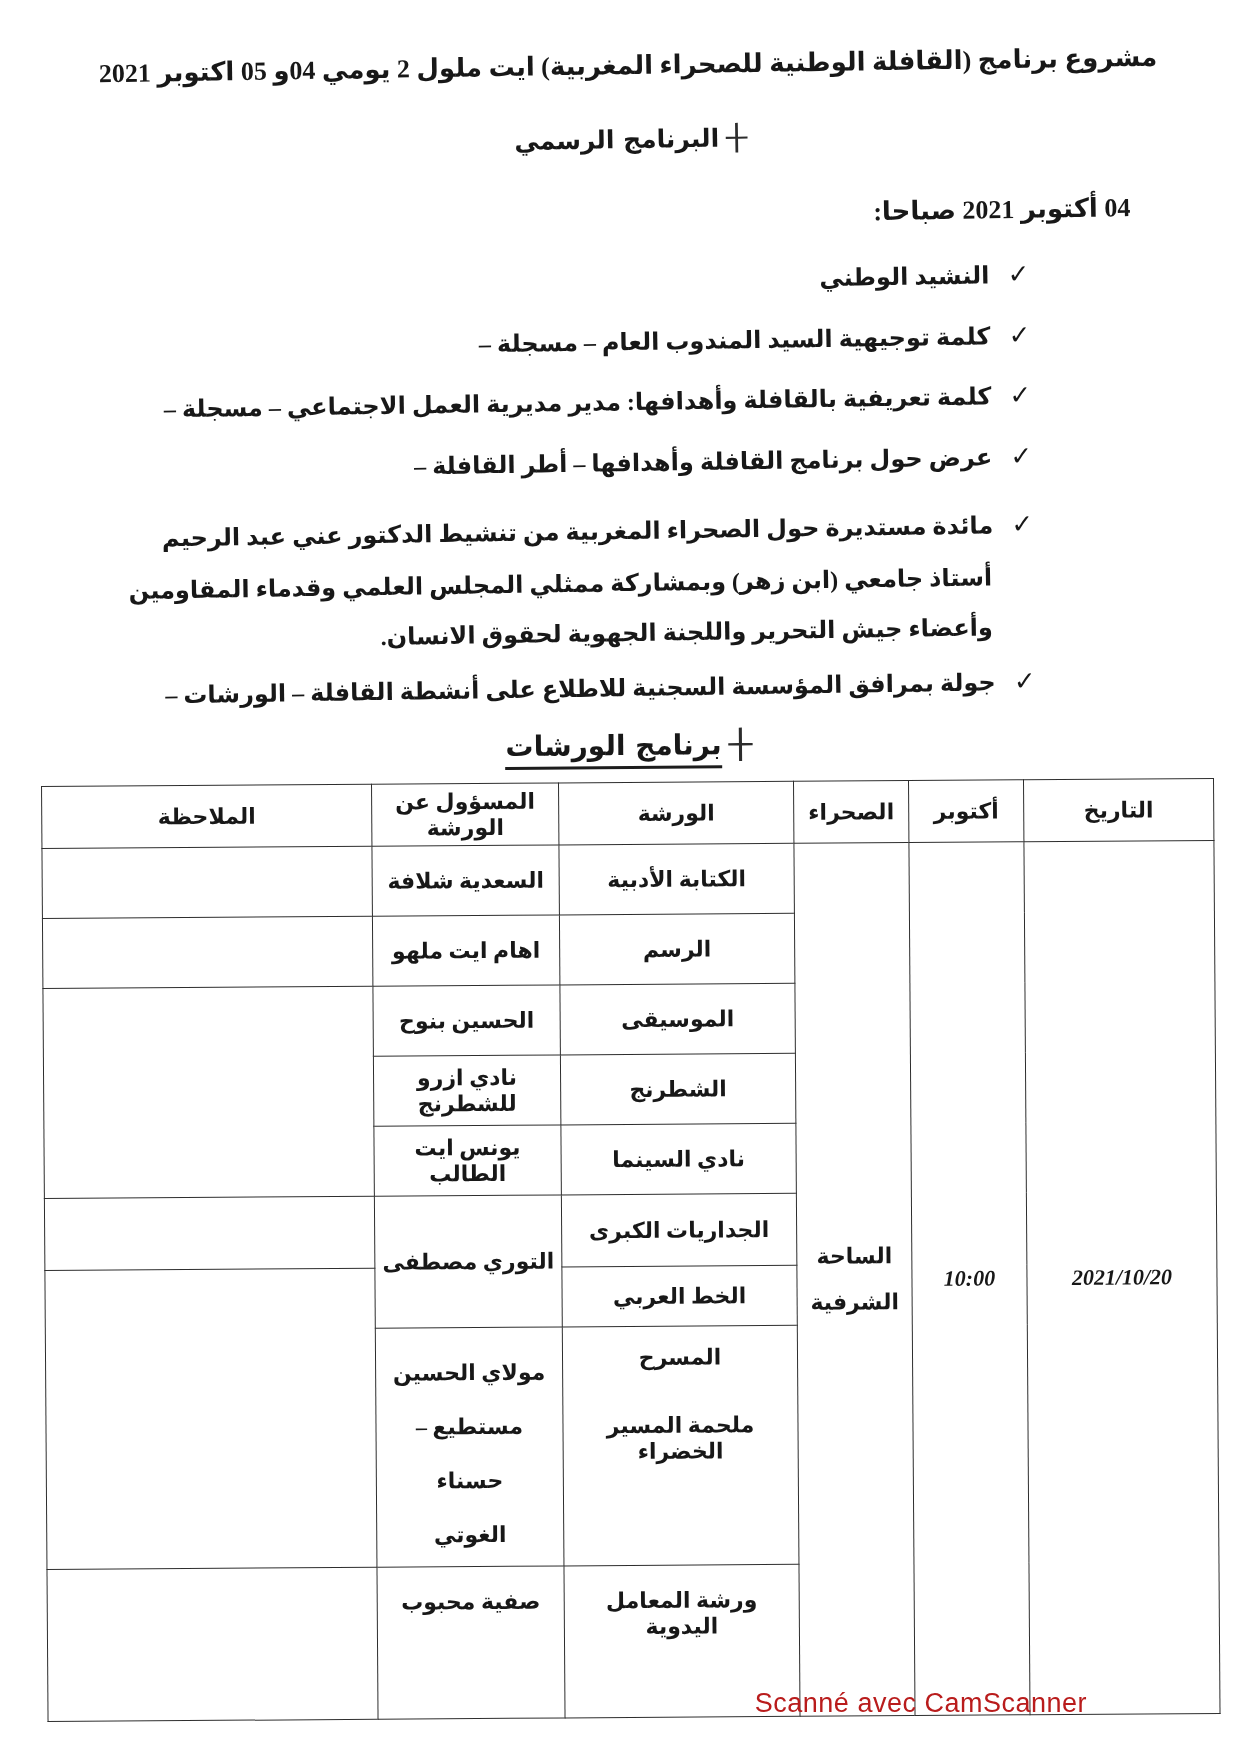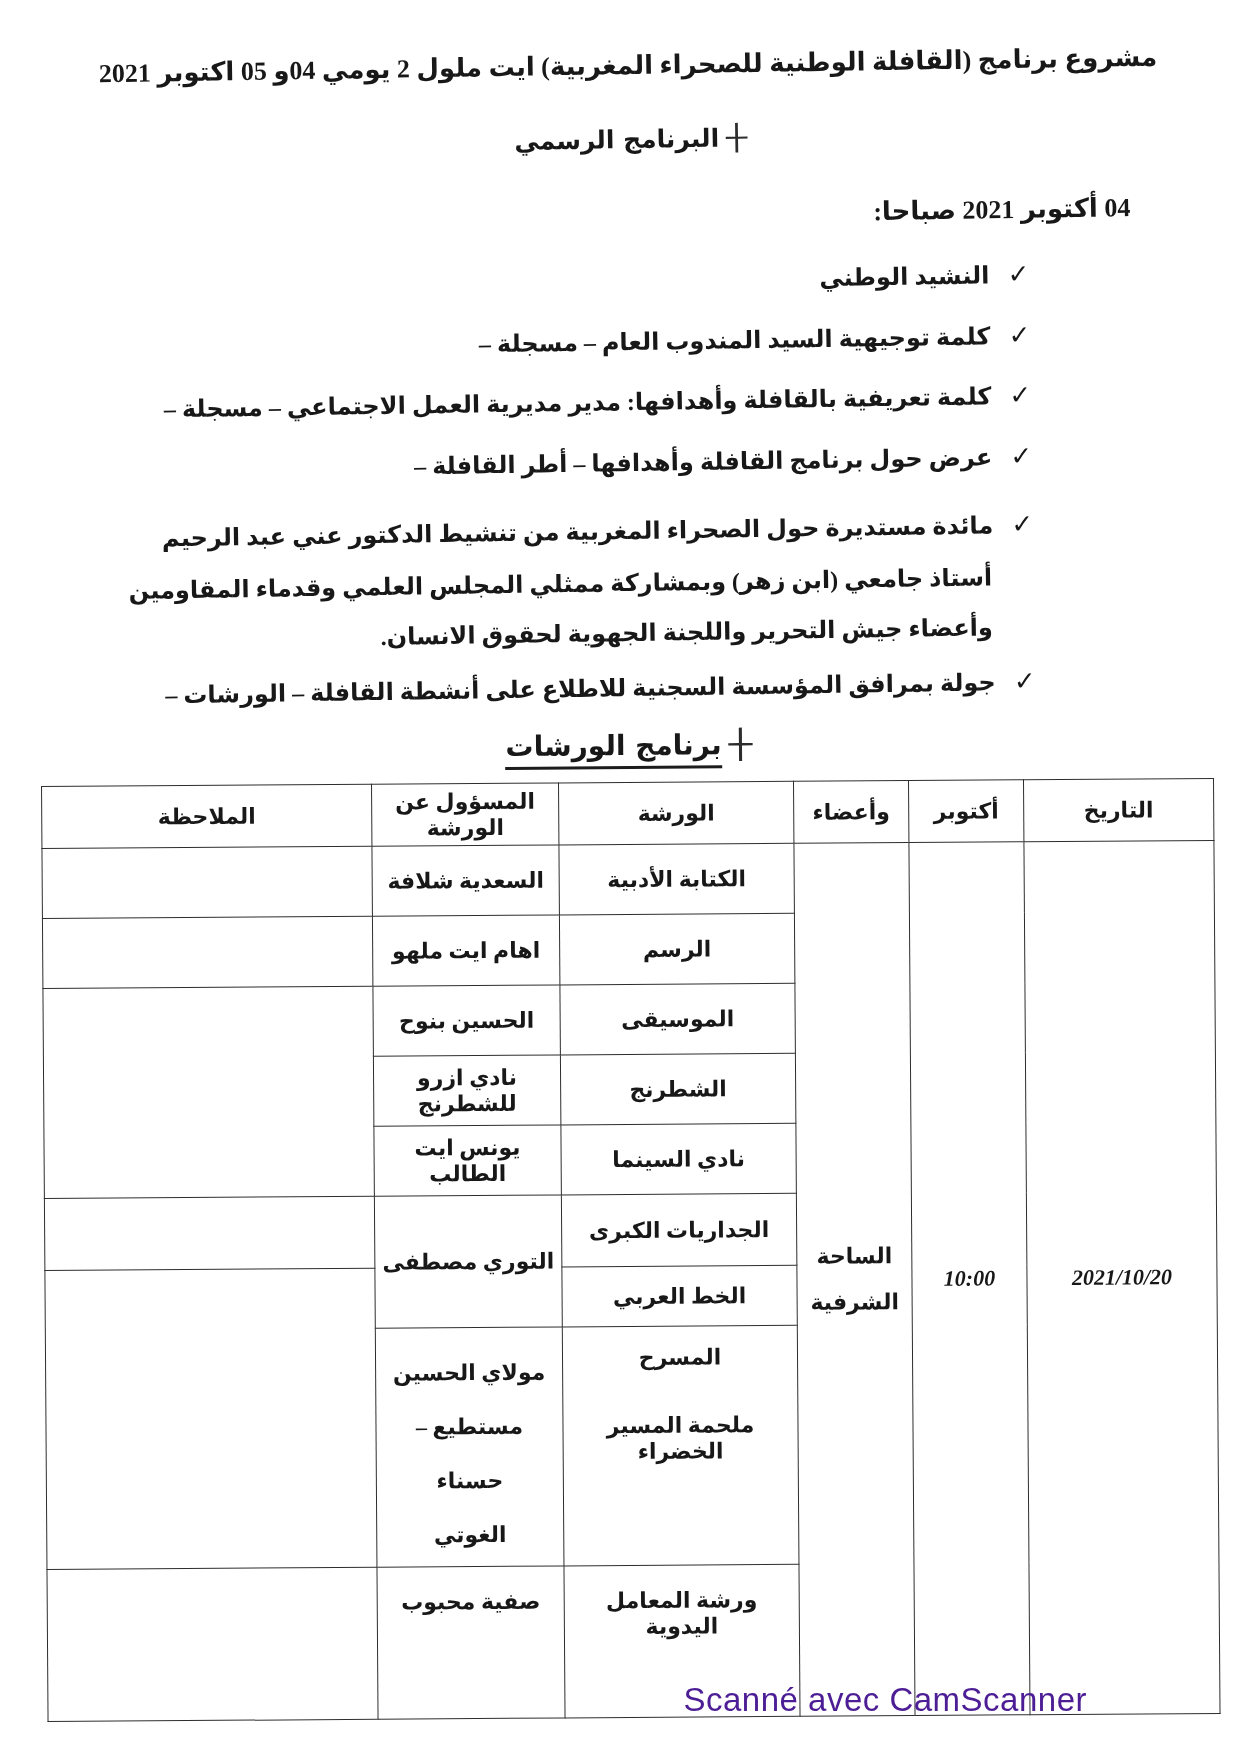--- a/index.html
+++ b/index.html
@@ -120,22 +120,22 @@
   tr.r9 td.cell-w, tr.r9 td.cell-s { height: 152px; vertical-align: top; padding-top: 22px; }
   .w-sub { margin-top: 42px; }
   .s-line { line-height: 2.45; }
   .ltr { direction: ltr; unicode-bidi: embed; font-style: italic; }
 
   
   .scan-footer {
     position: absolute;
     right: 160px;
     bottom: 36px;
-    font-size: 33px;
-    color: #4c1d95;
+    font-size: 27px;
+    color: #b91c1c;
     font-family: "Liberation Sans", sans-serif;
     letter-spacing: 0.5px;
   }
 </style>
 </head>
 <body>
 
 <div class="sheet">
 
   <div class="top-section">
@@ -168,21 +168,21 @@
           <col style="width:115px">
           <col style="width:115px">
         <col style="width:235px">
           <col style="width:187px">
           <col style="width:330px">
       </colgroup>
       <thead>
         <tr>
           <th>التاريخ</th>
           <th>أكتوبر</th>
-          <th>وأعضاء</th>
+          <th>الصحراء</th>
           <th>الورشة</th>
           <th>المسؤول عن الورشة</th>
           <th>الملاحظة</th>
         </tr>
       </thead>
       <tbody>
         <tr class="r-std">
           <td class="cell-date" rowspan="9"><span class="ltr">2021/10/20</span></td>
           <td class="cell-time" rowspan="9"><span class="ltr">10:00</span></td>
           <td class="cell-place" rowspan="9">

